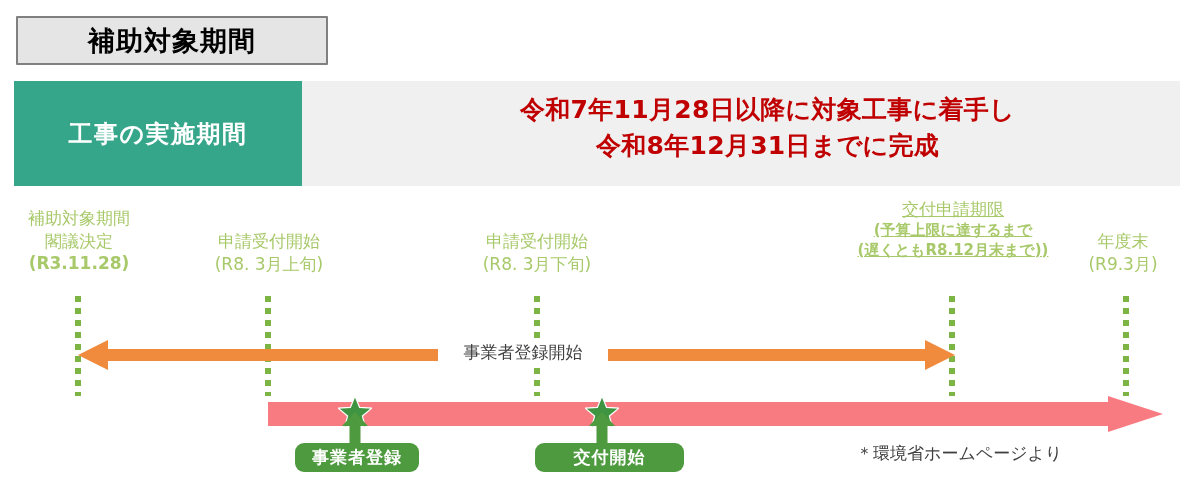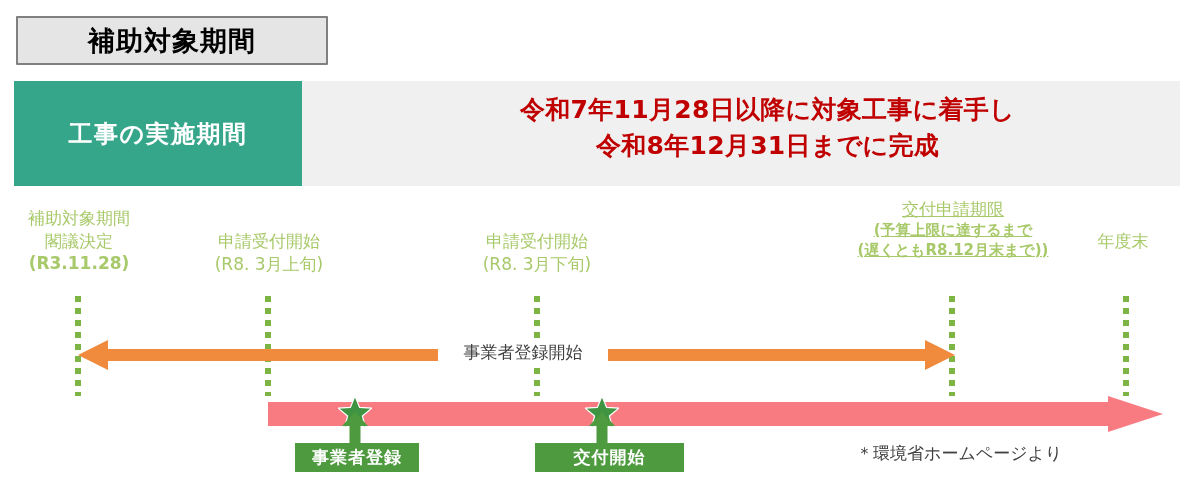--- a/index.html
+++ b/index.html
@@ -151,20 +151,21 @@
     height: 34px;
   }
   .callout-arrow svg { display: block; }
   .callout-box {
     position: absolute;
     height: 29px;
     background: #4E9A3E;
     display: flex;
     align-items: center;
     justify-content: center;
+    border-radius: 9px;
   }
   .callout-label {
     font-size: 17px;
     font-weight: bold;
     color: #ffffff;
     letter-spacing: 1px;
     line-height: 1;
     white-space: nowrap;
   }
 
@@ -214,20 +215,21 @@
 </div>
 
 <div class="milestone small" style="left:835px; top:198px; width:236px;text-decoration:underline;">
   <span class="ms-line" style="font-size:17px;">交付申請期限</span>
   <span class="ms-line bold">(予算上限に達するまで</span>
   <span class="ms-line bold">(遅くともR8.12月末まで))</span>
 </div>
 
 <div class="milestone" style="left:1058px; top:230px; width:130px;">
   <span class="ms-line">年度末</span>
+  <span class="ms-line">(R9.3月)</span>
 </div>
 
 <div class="dash-line" style="left:75px;  top:296px; height:100px;"></div>
 <div class="dash-line" style="left:265px; top:296px; height:100px;"></div>
 <div class="dash-line" style="left:534px; top:296px; height:100px;"></div>
 <div class="dash-line" style="left:949px; top:296px; height:100px;"></div>
 <div class="dash-line" style="left:1123px; top:296px; height:100px;"></div>
 
 <div class="orange-arrow-wrap">
   <svg width="877" height="34" viewBox="0 0 877 34" xmlns="http://www.w3.org/2000/svg">

